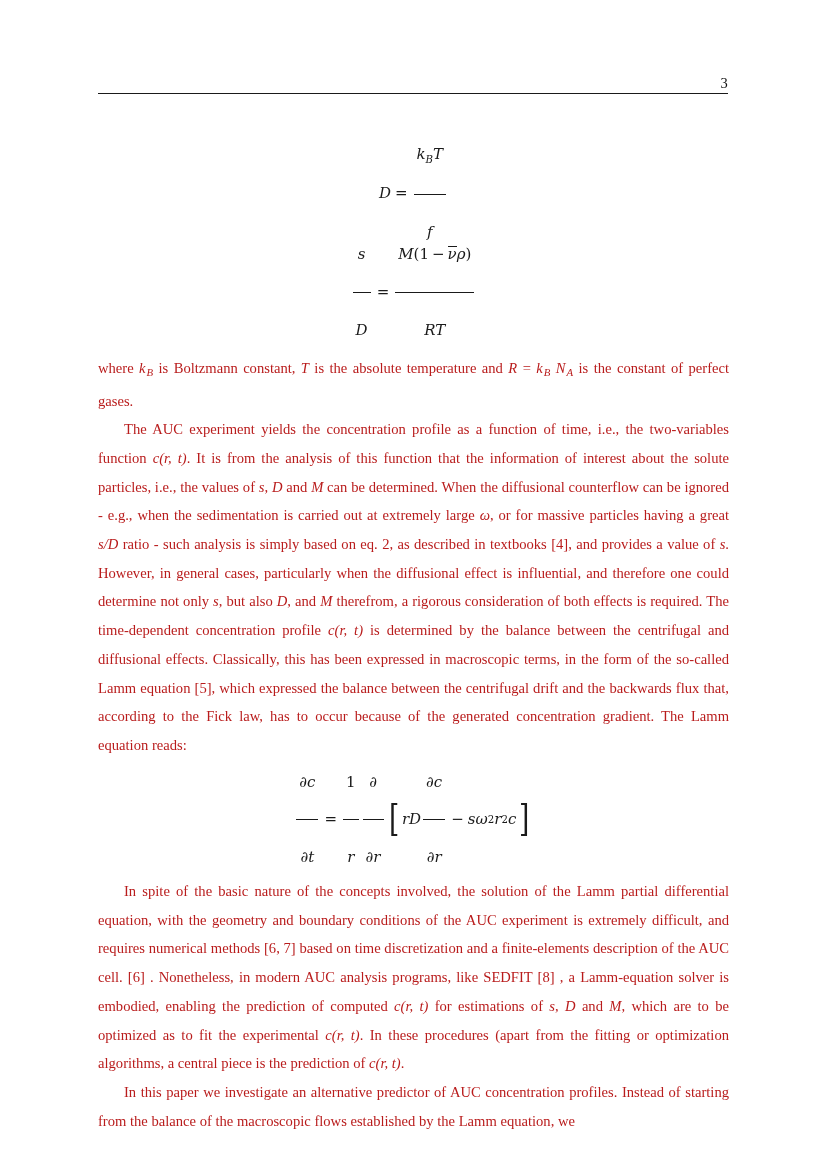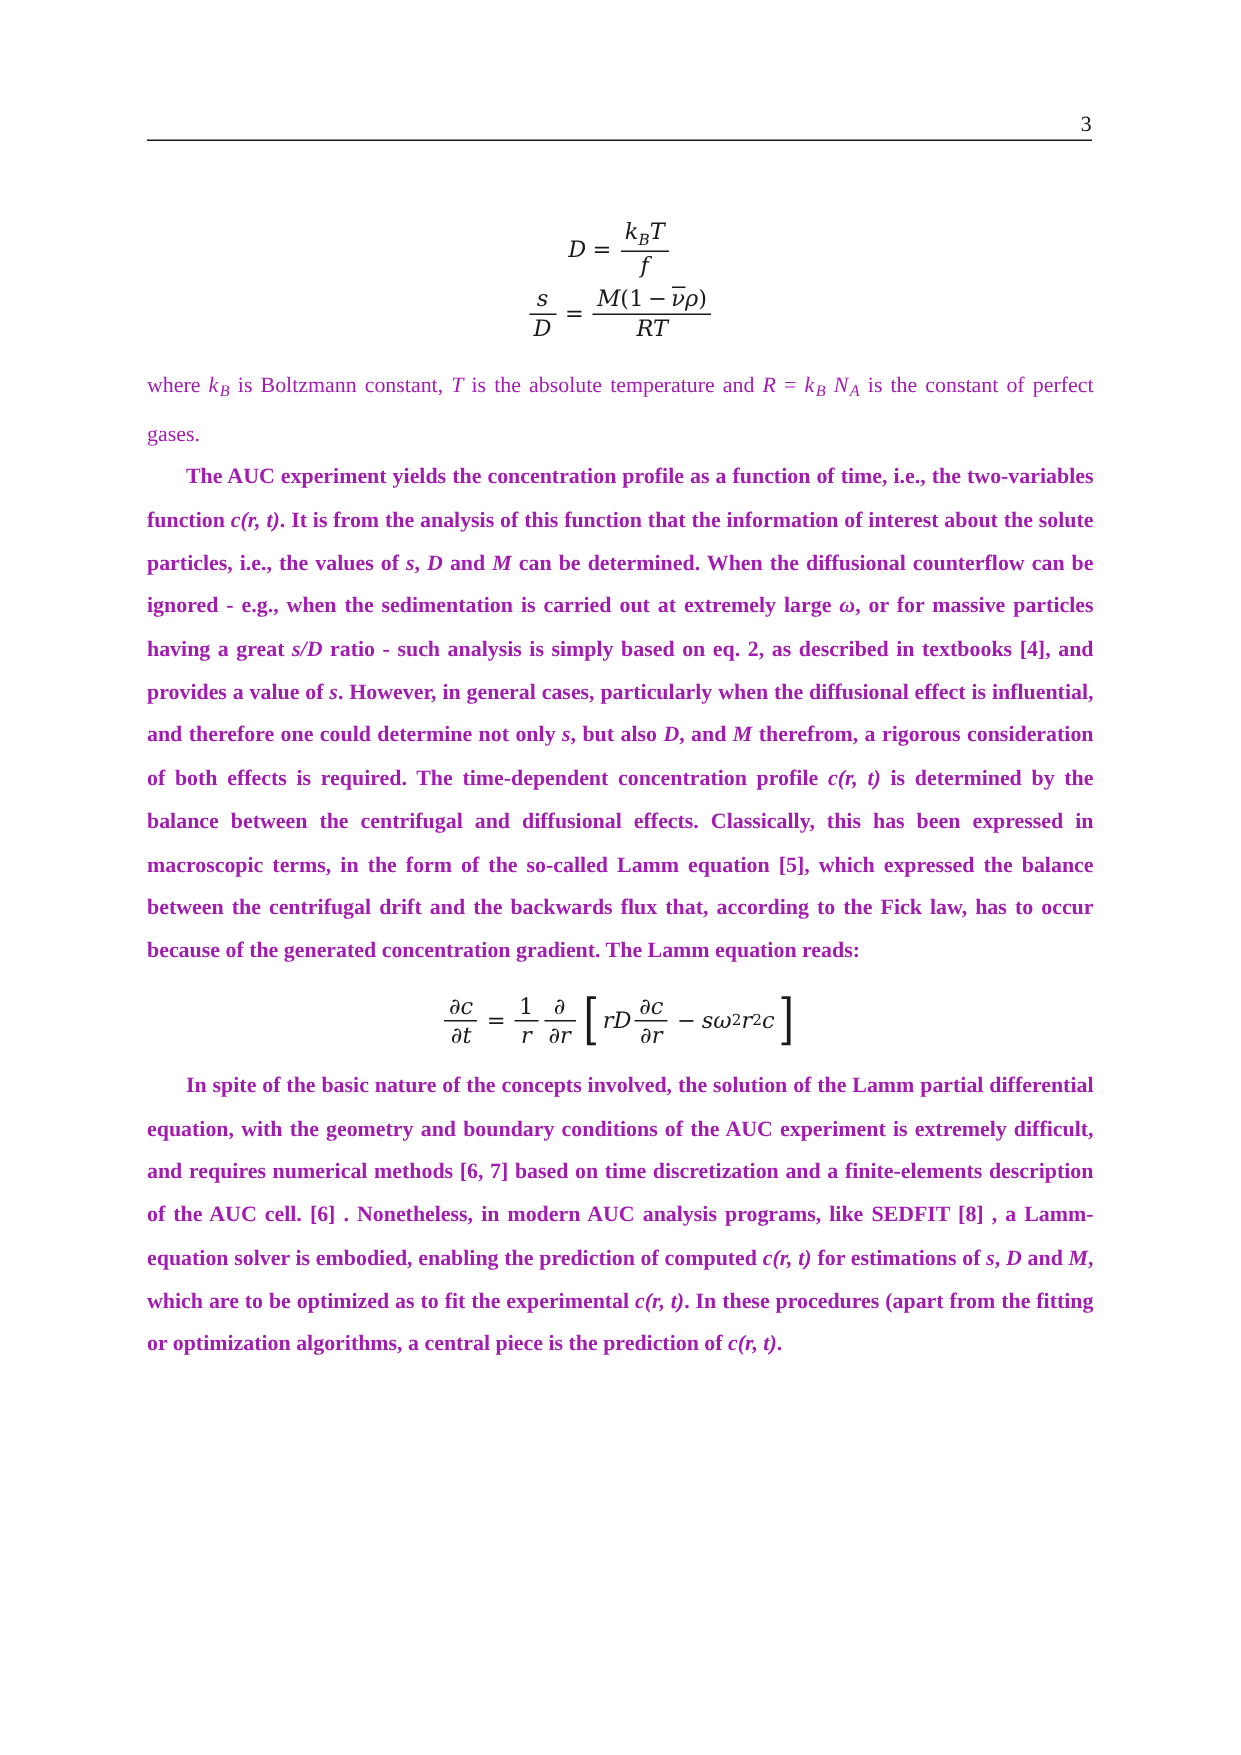--- a/index.html
+++ b/index.html
@@ -58,23 +58,23 @@
     width: 631px;
   }
 
   p.body {
     margin: 0;
     font-size: 14.6px;
     line-height: 28.7px;
     text-align: justify;
     text-justify: inter-word;
     hyphens: none;
-    color: #a21caf;
-  }
-  p.indent { text-indent: 26px; font-weight: bold; }
+    color: #b91c1c;
+  }
+  p.indent { text-indent: 26px; }
 
   
   .eqblock {
     margin: 0;
     display: flex;
     flex-direction: column;
     align-items: center;
     font-size: 15px;
   }
   .eq-d      { margin-top: 22px; }
@@ -92,20 +92,21 @@
   .math .up { font-style: normal; }
 
   
   .frac {
     display: inline-flex;
     flex-direction: column;
     align-items: center;
     vertical-align: middle;
     margin: 0 2px;
     line-height: 1.08;
+    gap: 28px;
   }
   .frac > .num { padding: 0 3px 1px 3px; }
   .frac > .den { padding: 1px 3px 0 3px; }
   .frac > .bar {
     width: 100%;
     height: 1px;
     background: #1a1a1a;
   }
 
   .sub  { font-size: 0.68em; vertical-align: sub;   font-style: italic; }
@@ -213,15 +214,16 @@
           <i>r</i>
           <span class="sup">2</span>
           <i>c</i>
         <span class="bracket">]</span>
       </span>
     </div>
 
 
     <p class="body indent"><span>In spite of the basic nature of the concepts involved, the solution of the Lamm partial differential equation, with the geometry and boundary conditions of the AUC experiment is extremely difficult, and requires numerical methods [6, 7] based on time discretization and a finite-elements description of the AUC cell. [6] . Nonetheless, in modern AUC analysis programs, like SEDFIT [8] , a Lamm-equation solver is embodied, enabling the prediction of computed </span><i class="mi">c</i><i class="mi">(r, t)</i><span> for estimations of </span><i class="mi">s</i><span>, </span><i class="mi">D</i><span> and </span><i class="mi">M</i><span>, which are to be optimized as to fit the experimental </span><i class="mi">c</i><i class="mi">(r, t)</i><span>. In these procedures (apart from the fitting or optimization algorithms, a central piece is the prediction of </span><i class="mi">c</i><i class="mi">(r, t)</i><span>.</span></p>
 
+    <p class="body indent">In this paper we investigate an alternative predictor of AUC concentration profiles. Instead of starting from the balance of the macroscopic flows established by the Lamm equation, we</p>
 
   </div>
 </div>
 
 </body></html>

